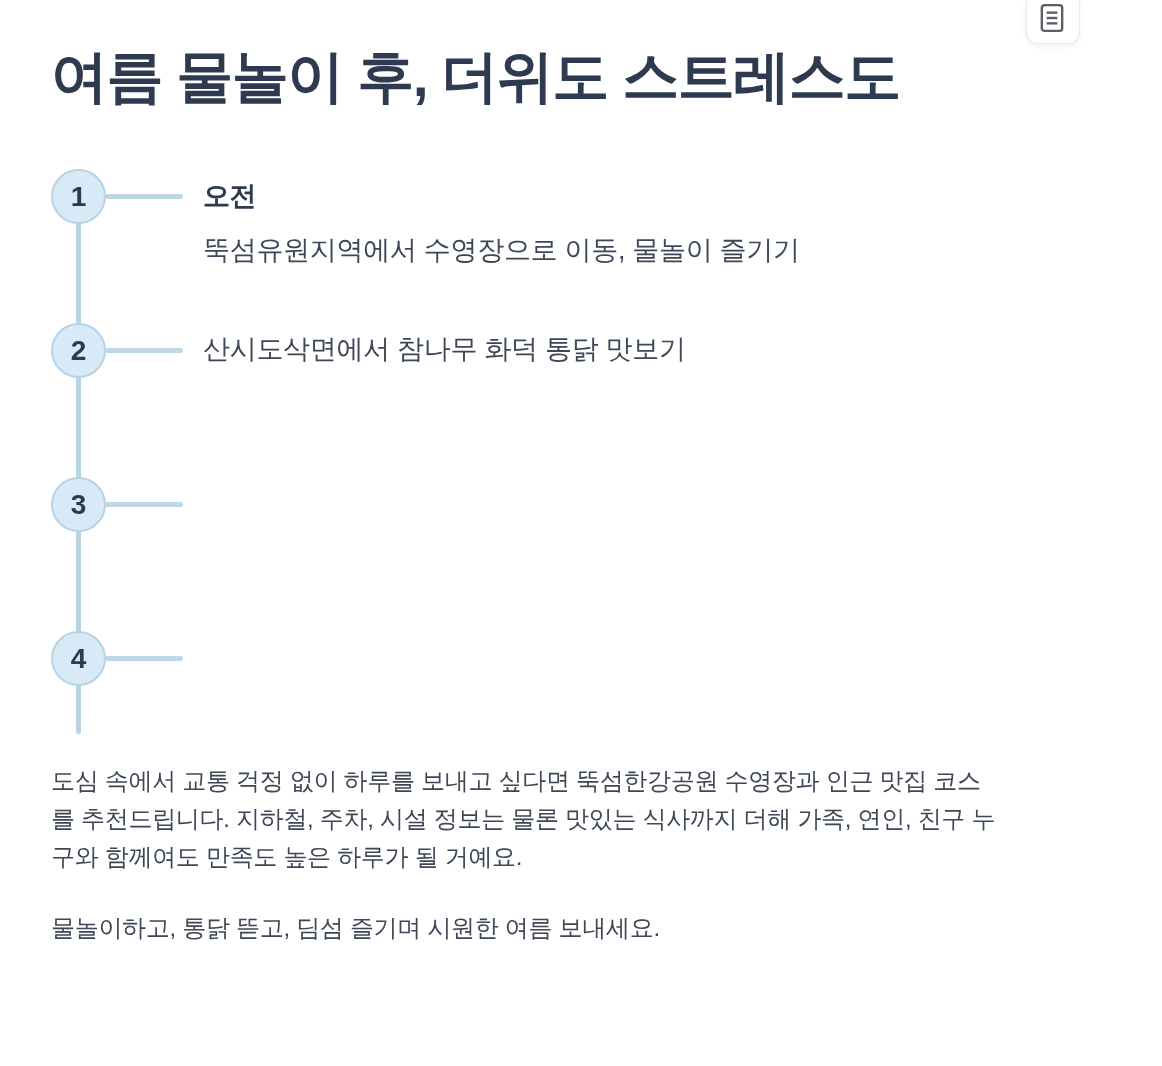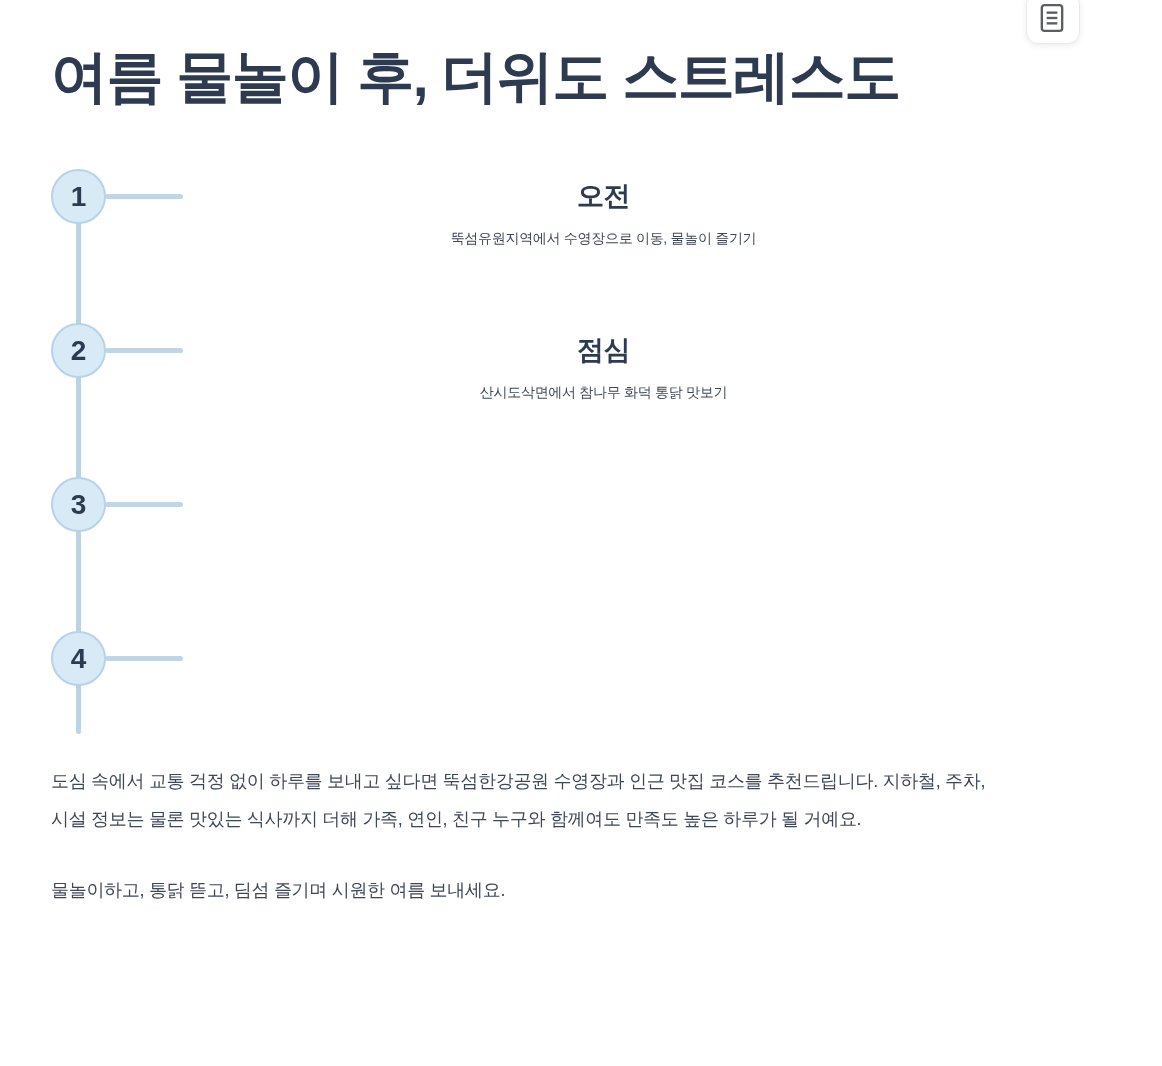--- a/index.html
+++ b/index.html
@@ -94,41 +94,41 @@
   .hline {
     position: absolute;
     left: 54px;
     top: 25px;
     width: 78px;
     height: 5px;
     background: #c0d6e4;
     border-radius: 3px;
     z-index: 1;
   }
-  .step-content { margin-left: 152px; text-align: center; }
+  .step-content { margin-left: 152px; }
   .step-label {
     font-size: 27px;
     font-weight: 700;
     line-height: 55px;
     color: #2e3a50;
     letter-spacing: -0.5px;
   }
   .step-desc {
-    margin-top: 0;
-    font-size: 14px;
+    margin-top: 12px;
+    font-size: 27px;
     line-height: 28px;
     color: #3e4756;
     letter-spacing: -0.3px;
   }
 
   
   .outro { margin-top: 26px; max-width: 1052px; }
   .outro p {
     margin: 0 0 33px 0;
-    font-size: 18px;
+    font-size: 24px;
     line-height: 38px;
     color: #3e4756;
     letter-spacing: -0.3px;
   }
 </style>
 </head>
 <body>
 
 <div class="page">
 
@@ -160,21 +160,20 @@
         <div class="step-desc">뚝섬유원지역에서 수영장으로 이동, 물놀이 즐기기</div>
       </div>
     </div>
 
     <div class="step step-2">
       <div class="circle">
         <span>2</span>
       </div>
       <div class="hline"></div>
       <div class="step-content">
-        <div class="step-label">점심</div>
         <div class="step-desc">산시도삭면에서 참나무 화덕 통닭 맛보기</div>
       </div>
     </div>
 
     <div class="step step-3">
       <div class="circle">
         <span>3</span>
       </div>
       <div class="hline"></div>
     </div>

